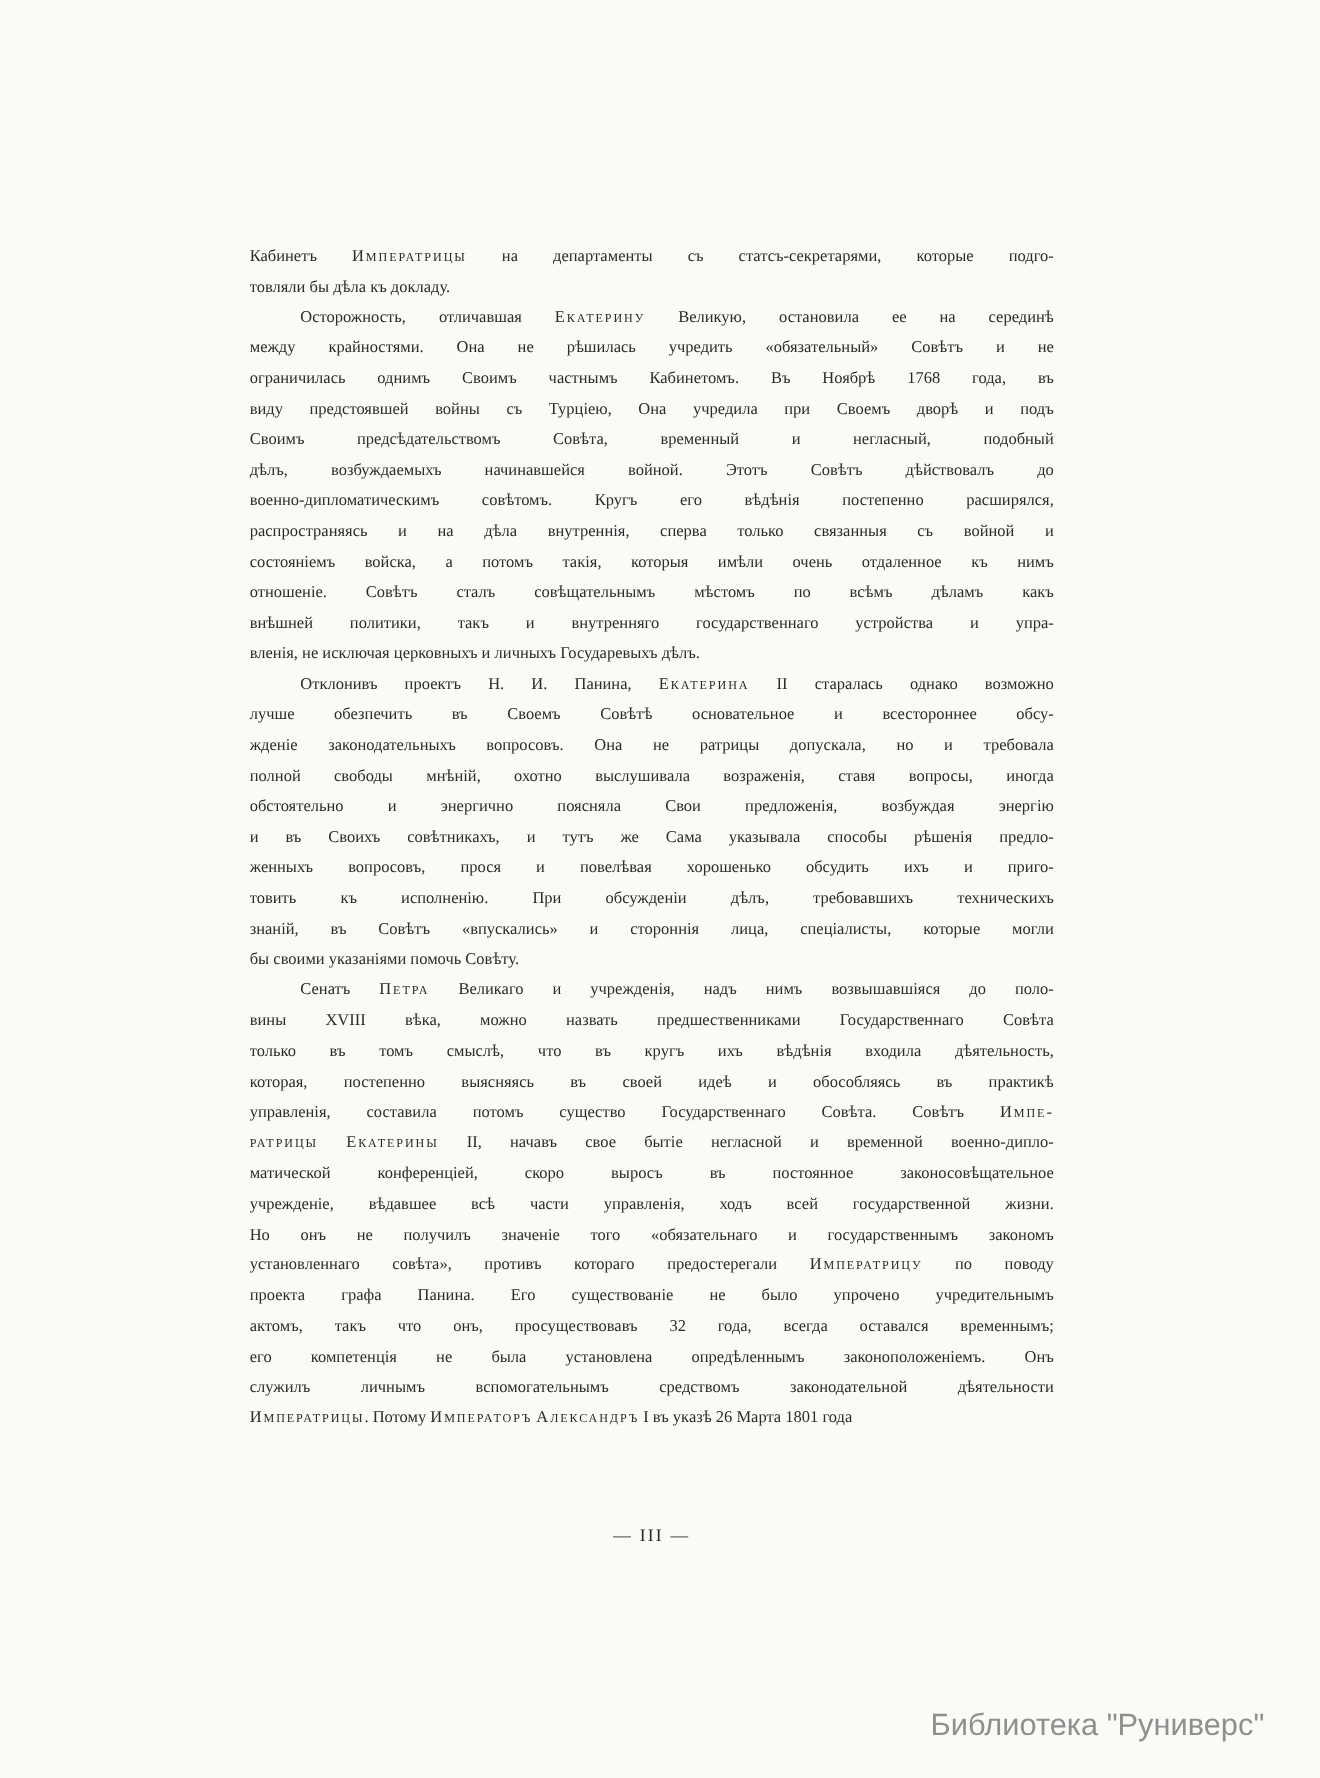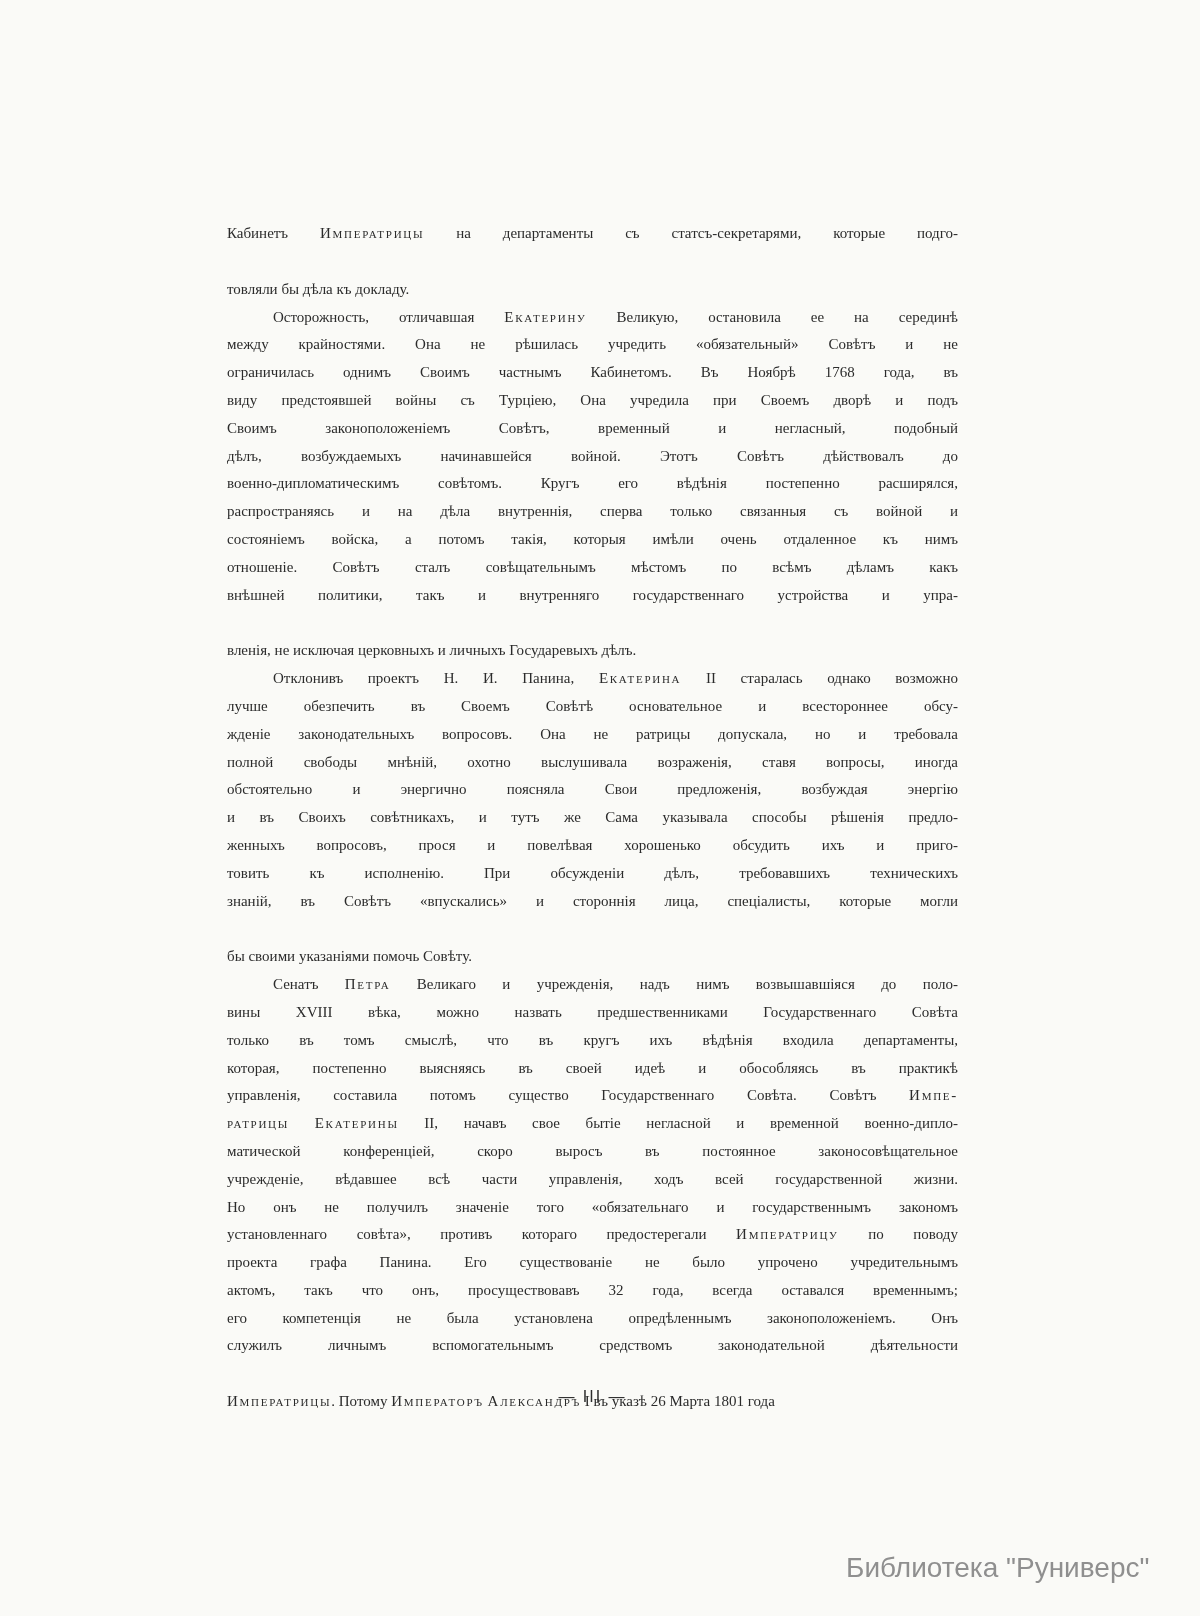--- a/index.html
+++ b/index.html
@@ -18,33 +18,33 @@
     width: 731px;
     color: #2b2b2b;
     font-size: 15px;
     line-height: 27.8px;
   }
   .paragraph { margin: 0; }
   .line {
     text-align: justify;
     text-align-last: justify;
   }
-  .line.last { text-align-last: left; margin-top: 28px; }
+  .line.last { text-align-last: left; }
   .line.indent { text-indent: 46px; }
   .sc { font-variant: small-caps; letter-spacing: 0.115em; }
   .page-number {
     position: absolute;
     left: 227px;
     top: 1388px;
     width: 731px;
     text-align: center;
     font-size: 16px;
     letter-spacing: 2px;
     color: #2b2b2b;
-    font-family: Liberation Sans, sans-serif;
+    font-family: Liberation Serif, serif;
   }
   .watermark {
     position: absolute;
     left: 846px;
     top: 1552px;
     font-family: "Liberation Sans", "DejaVu Sans", sans-serif;
     font-size: 28px;
     color: #8f8f8f;
   }
 </style>
@@ -55,21 +55,21 @@
   <div class="text-block">
       <div class="paragraph">
         <div class="line">Кабинетъ <span class="sc">Императрицы</span> на департаменты съ статсъ-секретарями, которые подго-</div>
         <div class="line last">товляли бы дѣла къ докладу.</div>
       </div>
       <div class="paragraph">
         <div class="line indent">Осторожность, отличавшая <span class="sc">Екатерину</span> Великую, остановила ее на серединѣ</div>
         <div class="line">между крайностями. Она не рѣшилась учредить «обязательный» Совѣтъ и не</div>
         <div class="line">ограничилась однимъ Своимъ частнымъ Кабинетомъ. Въ Ноябрѣ 1768 года, въ</div>
         <div class="line">виду предстоявшей войны съ Турціею, Она учредила при Своемъ дворѣ и подъ</div>
-        <div class="line">Своимъ законоположеніемъ Совѣтъ, временный и негласный, подобный</div>
+        <div class="line">Своимъ предсѣдательствомъ Совѣта, временный и негласный, подобный</div>
         <div class="line">дѣлъ, возбуждаемыхъ начинавшейся войной. Этотъ Совѣтъ дѣйствовалъ до</div>
         <div class="line">военно-дипломатическимъ совѣтомъ. Кругъ его вѣдѣнія постепенно расширялся,</div>
         <div class="line">распространяясь и на дѣла внутреннія, сперва только связанныя съ войной и</div>
         <div class="line">состояніемъ войска, а потомъ такія, которыя имѣли очень отдаленное къ нимъ</div>
         <div class="line">отношеніе. Совѣтъ сталъ совѣщательнымъ мѣстомъ по всѣмъ дѣламъ какъ</div>
         <div class="line">внѣшней политики, такъ и внутренняго государственнаго устройства и упра-</div>
         <div class="line last">вленія, не исключая церковныхъ и личныхъ Государевыхъ дѣлъ.</div>
       </div>
       <div class="paragraph">
         <div class="line indent">Отклонивъ проектъ Н. И. Панина, <span class="sc">Екатерина</span> II старалась однако возможно</div>
@@ -79,21 +79,21 @@
         <div class="line">обстоятельно и энергично поясняла Свои предложенія, возбуждая энергію</div>
         <div class="line">и въ Своихъ совѣтникахъ, и тутъ же Сама указывала способы рѣшенія предло-</div>
         <div class="line">женныхъ вопросовъ, прося и повелѣвая хорошенько обсудить ихъ и приго-</div>
         <div class="line">товить къ исполненію. При обсужденіи дѣлъ, требовавшихъ техническихъ</div>
         <div class="line">знаній, въ Совѣтъ «впускались» и стороннія лица, спеціалисты, которые могли</div>
         <div class="line last">бы своими указаніями помочь Совѣту.</div>
       </div>
       <div class="paragraph">
         <div class="line indent">Сенатъ <span class="sc">Петра</span> Великаго и учрежденія, надъ нимъ возвышавшіяся до поло-</div>
         <div class="line">вины XVIII вѣка, можно назвать предшественниками Государственнаго Совѣта</div>
-        <div class="line">только въ томъ смыслѣ, что въ кругъ ихъ вѣдѣнія входила департаменты,</div>
+        <div class="line">только въ томъ смыслѣ, что въ кругъ ихъ вѣдѣнія входила дѣятельность,</div>
         <div class="line">которая, постепенно выясняясь въ своей идеѣ и обособляясь въ практикѣ</div>
         <div class="line">управленія, составила потомъ существо Государственнаго Совѣта. Совѣтъ <span class="sc">Импе-</span></div>
         <div class="line"><span class="sc">ратрицы</span> <span class="sc">Екатерины</span> II, начавъ свое бытіе негласной и временной военно-дипло-</div>
         <div class="line">матической конференціей, скоро выросъ въ постоянное законосовѣщательное</div>
         <div class="line">учрежденіе, вѣдавшее всѣ части управленія, ходъ всей государственной жизни.</div>
         <div class="line">Но онъ не получилъ значеніе того «обязательнаго и государственнымъ закономъ</div>
         <div class="line">установленнаго совѣта», противъ котораго предостерегали <span class="sc">Императрицу</span> по поводу</div>
         <div class="line">проекта графа Панина. Его существованіе не было упрочено учредительнымъ</div>
         <div class="line">актомъ, такъ что онъ, просуществовавъ 32 года, всегда оставался временнымъ;</div>
         <div class="line">его компетенція не была установлена опредѣленнымъ законоположеніемъ. Онъ</div>

